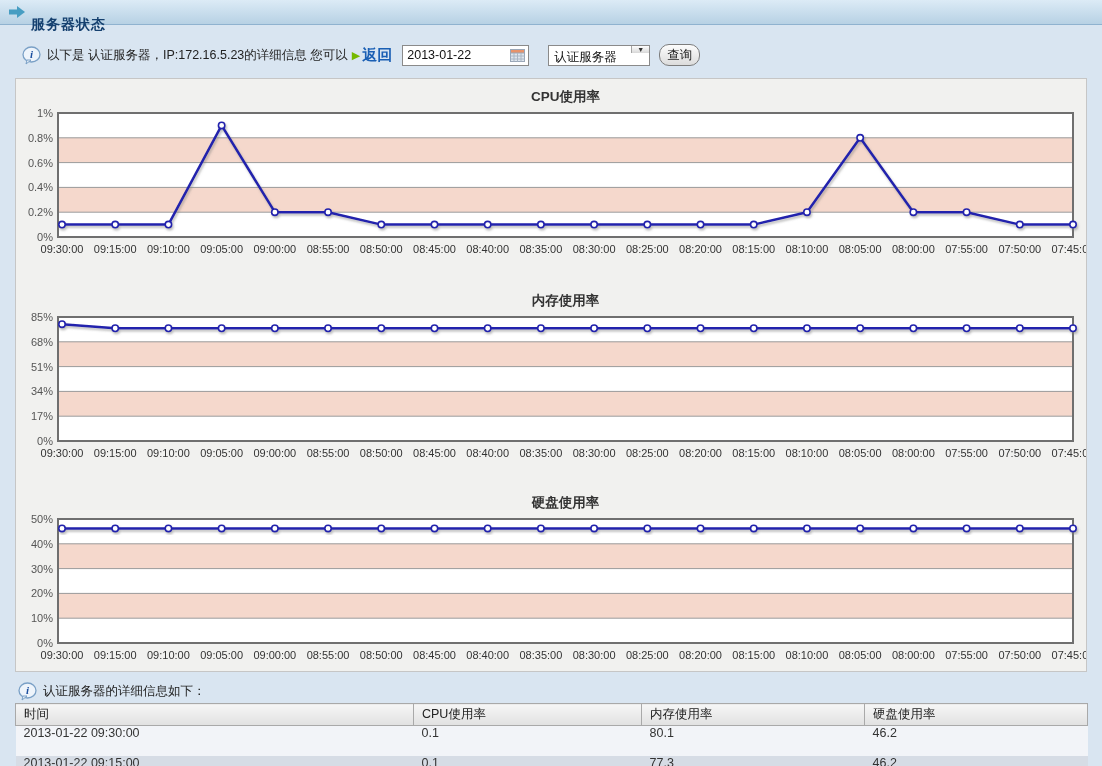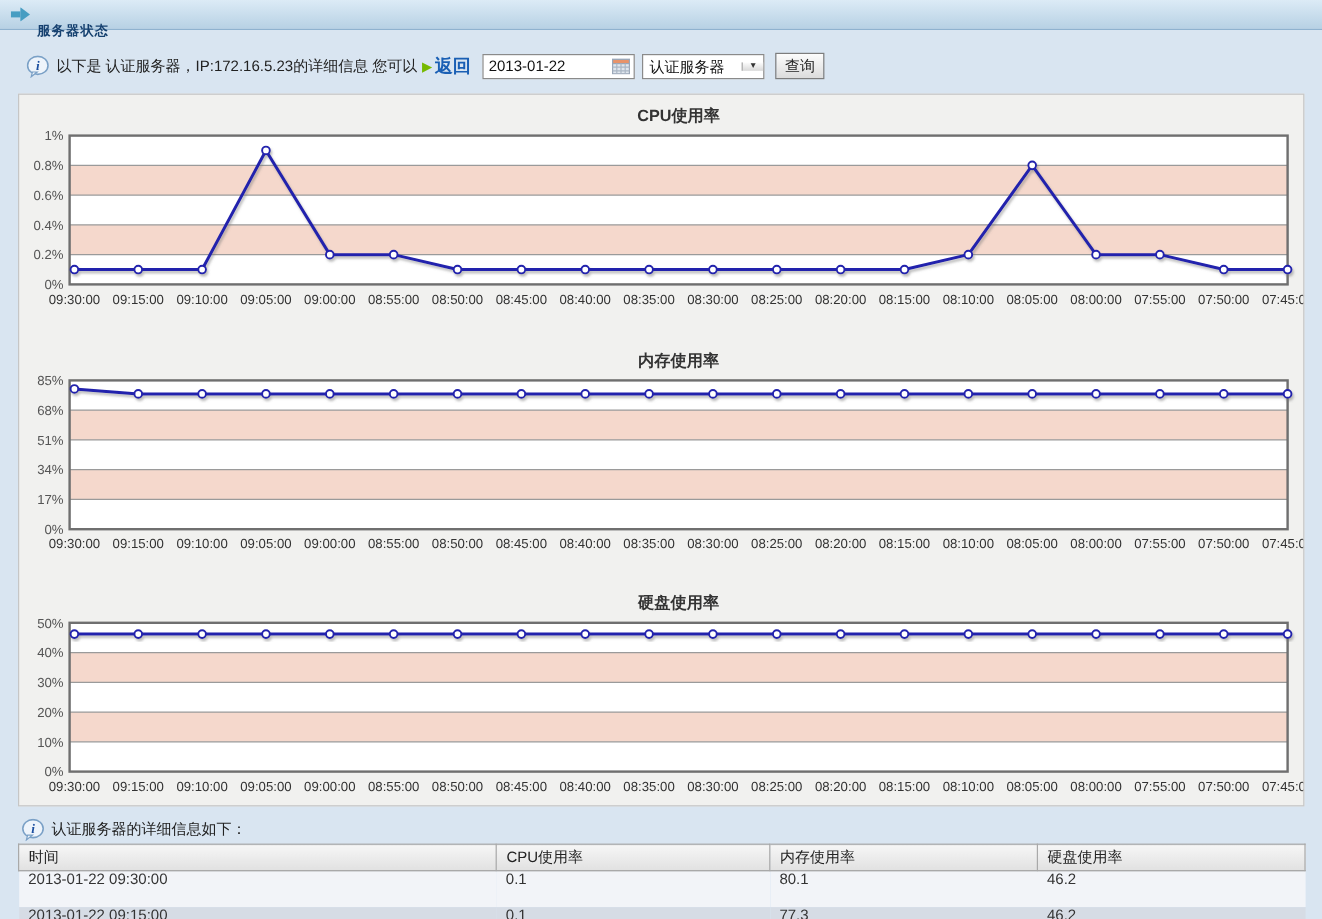--- a/index.html
+++ b/index.html
@@ -8,52 +8,52 @@
     background:#d9e5f1;
     font-family:"Liberation Sans","DejaVu Sans",sans-serif;
   }
   
   .titlebar{
     position:absolute;top:0;left:0;width:1102px;height:25px;
     background:linear-gradient(#dcebf6,#b7d1e4);
     border-bottom:1px solid #8fb2cf;
     display:flex;align-items:center;padding-left:9px;box-sizing:border-box;
   }
-  .titlebar-text{font-size:11px;font-weight:bold;color:#15406f;margin-left:6px;letter-spacing:1px;margin-top:26px;}
+  .titlebar-text{font-size:14px;font-weight:bold;color:#15406f;margin-left:6px;letter-spacing:1px;margin-top:26px;}
   
   .toolbar{
     position:absolute;top:42px;left:22px;height:26px;right:8px;
     display:flex;align-items:center;font-size:12.5px;color:#222;white-space:nowrap;
   }
   .info-icon{margin-right:6px;flex:0 0 auto;}
   .play-glyph{color:#76b900;font-size:11px;margin:0 2px 0 4px;}
   .back-link{color:#1a5fb4;font-weight:bold;font-size:15px;margin-right:5px;cursor:pointer;}
   .date-wrap{
     display:flex;align-items:center;box-sizing:border-box;
     width:127px;height:21px;border:1px solid #8a8a8a;background:#fff;
     margin-left:5px;padding:0 3px 0 4px;
   }
   .date-wrap input{
     border:0;outline:none;flex:1;min-width:0;font-size:12.5px;color:#111;
     font-family:"Liberation Sans","DejaVu Sans",sans-serif;padding:0;background:transparent;
   }
   .select{
-    display:flex;align-items:center;box-sizing:border-box;
-    width:102px;height:21px;border:1px solid #8a8a8a;background:#fff;margin-left:6px;cursor:pointer;
+    display:flex;align-items:flex-start;box-sizing:border-box;
+    width:102px;height:21px;border:1px solid #8a8a8a;background:#fff;margin-left:19px;cursor:pointer;
   }
   .select .sel-txt{flex:1;font-size:12.5px;color:#111;padding:3px 0 0 5px;}
   .select .sel-btn{
     width:17px;background:linear-gradient(#fdfdfd,#d8d8d8);
     border-left:1px solid #a5a5a5;display:flex;align-items:center;justify-content:center;
     font-size:7px;color:#333;
   }
   .query-btn{
     margin-left:9px;height:22px;padding:0 7px;font-size:12.5px;color:#222;
     background:linear-gradient(#fcfcfc,#dcdcdc);
-    border:1px solid #7d7d7d;border-radius:0;cursor:pointer;
+    border:1px solid #7d7d7d;border-radius:10px;cursor:pointer;
     font-family:"Liberation Sans","DejaVu Sans",sans-serif;
   }
   
   .charts-panel{
     position:absolute;top:78px;left:15px;width:1072px;height:594px;
     background:#f1f1ef;border:1px solid #c6c6c6;box-sizing:border-box;
   }
   .chart{position:absolute;left:0;width:1070px;height:178px;}
   #chart0{top:6px;} #chart1{top:210px;} #chart2{top:412px;}
   

